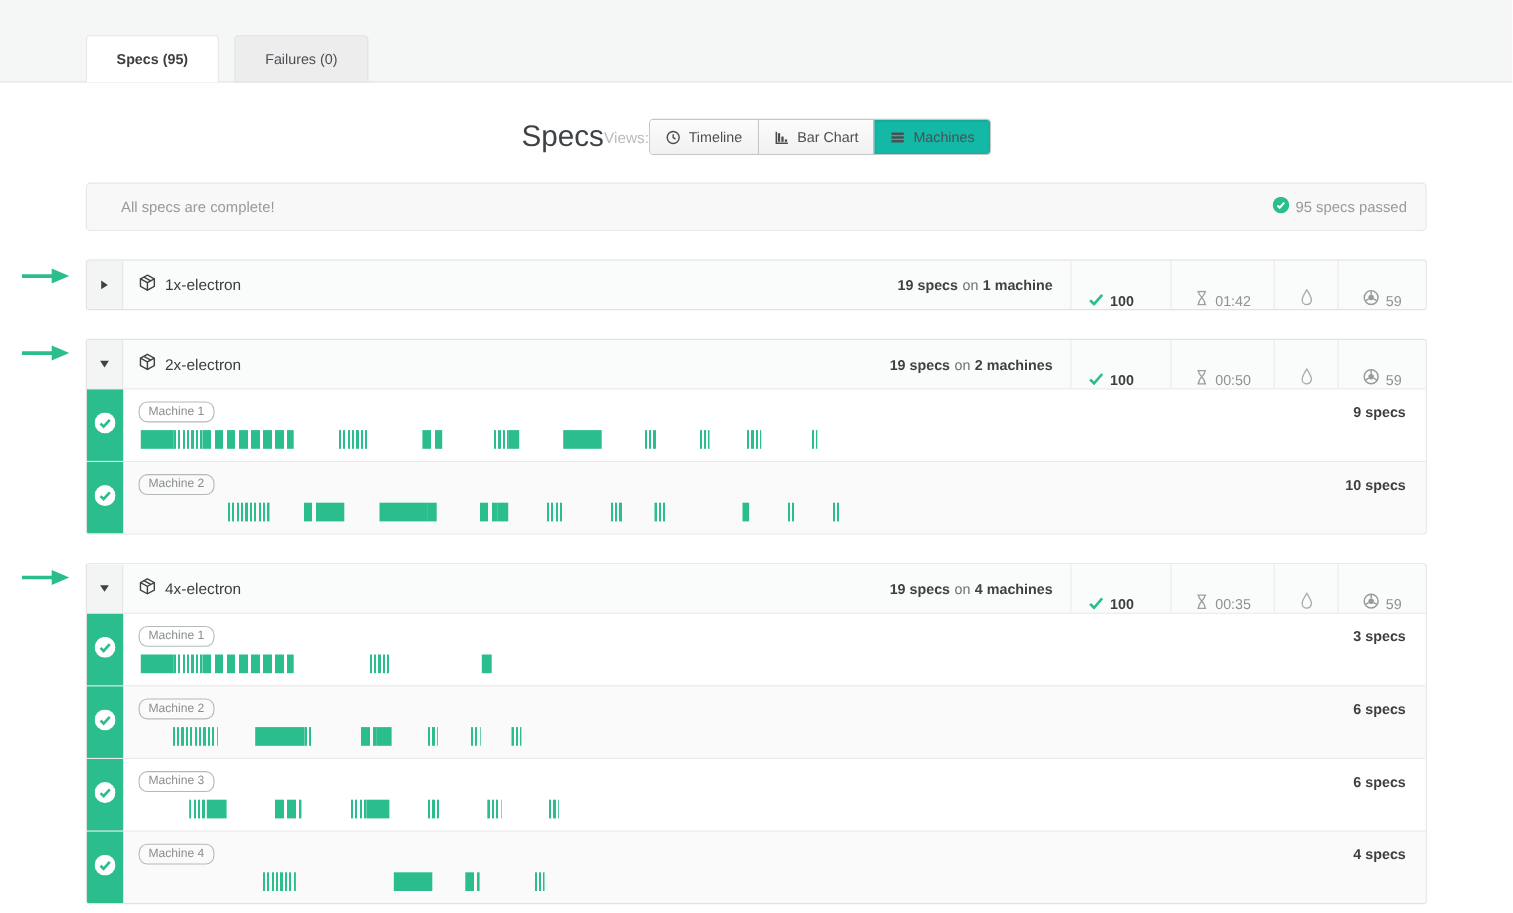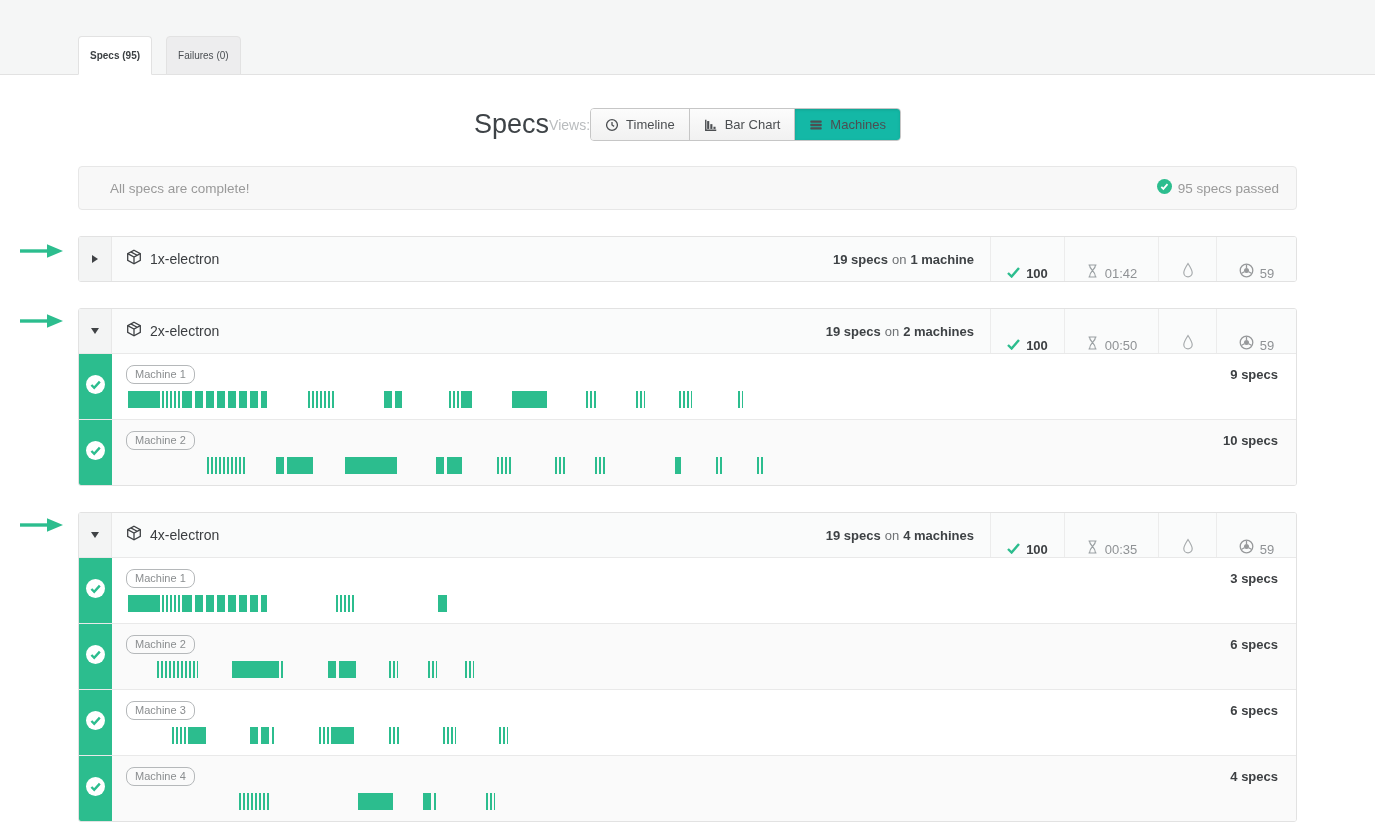--- a/index.html
+++ b/index.html
@@ -3,21 +3,21 @@
 <meta charset="utf-8">
 <style>
   :root{ --green:#2cbd8e; --border:#e2e2e2; --dark:#3e4245; --gray:#9a9a9a; --statgray:#8f9295; }
   *{box-sizing:border-box; margin:0; padding:0;}
   html,body{width:1375px; background:#fff; font-family:"Liberation Sans", sans-serif;}
   body{position:relative; height:830px; overflow:hidden;}
 
   
   .topbar{position:relative; height:75px; background:#f5f6f6; border-bottom:1px solid var(--border);}
   .tabs{position:absolute; left:78px; bottom:-1px; display:flex; gap:14px;}
-  .tab{padding:13px 11px; font-size:10px; color:#4a4e52; border:1px solid var(--border);
+  .tab{padding:13px 27px; font-size:13px; color:#4a4e52; border:1px solid var(--border);
        border-radius:4px 4px 0 0; cursor:pointer; background:#ededee;}
   .tab.active{background:#fff; border-bottom-color:#fff; font-weight:bold; color:#3c4043;}
 
   main{padding:0 78px;}
 
   .page-head{display:flex; justify-content:center; align-items:center; margin:33px 0 25px;}
   h1{font-size:27px; font-weight:400; color:#3e4347;}
   .views{display:flex; align-items:center; gap:0;}
   .views-label{font-size:14px; color:#b9bcbe;}
   .btn-group{display:flex; border:1px solid #c6c6c6; border-radius:4px; overflow:hidden;}
@@ -43,21 +43,21 @@
   .caret-down{width:0; height:0; border-top:6px solid #3f4245; border-left:4.5px solid transparent; border-right:4.5px solid transparent;}
   .gmain{flex:1; display:flex; align-items:center; gap:8px; padding-left:14px;}
   .gname{font-size:14px; color:#3a3d40;}
   .gstats{display:flex; align-items:stretch;}
   .specson{display:flex; align-items:center; gap:4px; padding-right:16px; font-size:13px; color:var(--dark);}
   .specson b{font-weight:bold;}
   .specson .on{color:#6f7275; font-weight:400;}
   .stat{display:flex; align-items:flex-end; justify-content:center; gap:6px; border-left:1px solid #ececec;
         font-size:13px; color:var(--statgray);}
   .st-check{width:74px; color:#3c3f42; font-weight:600;}
-  .st-time{width:94px;}
+  .st-time{width:94px;margin-left:17px;}
   .st-elec{width:58px;}
   .st-br{width:80px;}
 
   
   .mrow{display:flex; align-items:stretch; height:66px; border-top:1px solid #e9e9e9; background:#fff;}
   .mrow.alt{background:#fafafa;}
   .mcheck{width:33px; flex:0 0 33px; background:var(--green); display:flex; align-items:center; justify-content:center;}
   .mbody{flex:1; position:relative;}
   .mbadge{position:absolute; left:14px; top:11px; display:inline-block; border:1px solid #b5b8ba;
           border-radius:8px; padding:2px 8px 3px; font-size:11px; color:#8a8d8f; background:transparent;}

